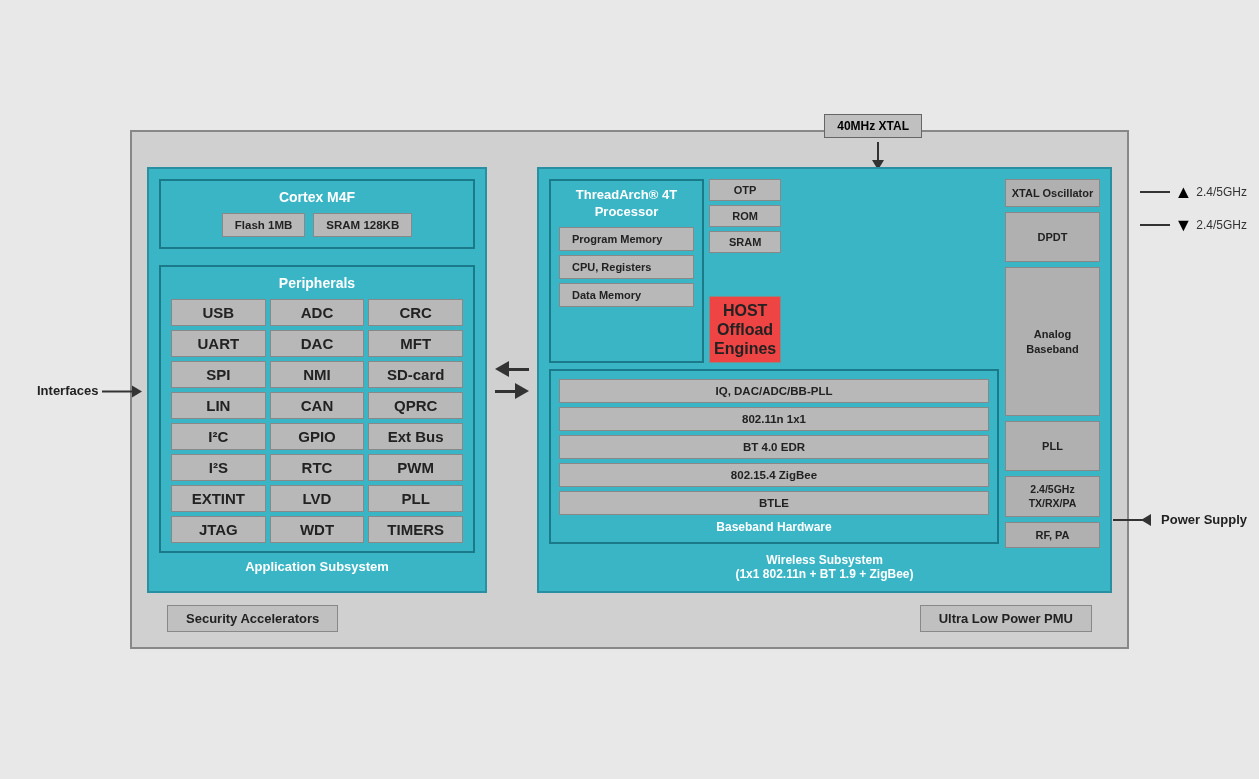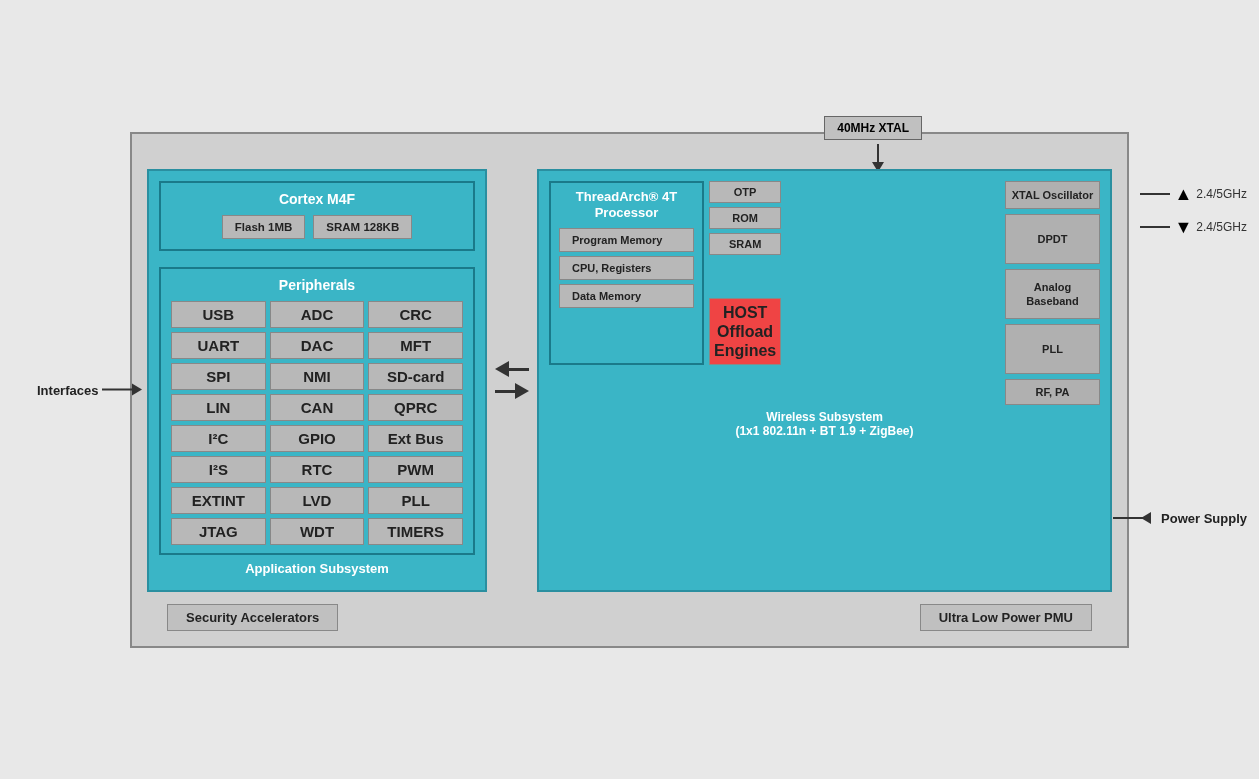--- a/index.html
+++ b/index.html
@@ -187,21 +187,21 @@
 
 <div class="diagram-wrapper" style="position:relative; margin: 40px 120px;">
 
   <div style="position:absolute; top:-18px; right:205px; background:#c0c0c0; border:1.5px solid #666; padding:4px 12px; font-size:12px; font-weight:bold;">40MHz XTAL</div>
 
   <div style="position:absolute; top:10px; right:243px; font-size:0; display:flex; flex-direction:column; align-items:center;">
     <div style="width:2px; height:18px; background:#333;"></div>
     <div style="width:0;height:0;border-left:6px solid transparent;border-right:6px solid transparent;border-top:10px solid #333;"></div>
   </div>
 
-  <div style="position:absolute; left:-95px; top:50%; transform:translateY(-50%); display:flex; align-items:center; gap:0;">
+  <div style="position:absolute; left:-95px; top:50%; transform:translateY(-50%); display:flex; align-items:flex-end; gap:0;">
     <span style="font-size:13px; font-weight:bold; color:#222; margin-right:4px;">Interfaces</span>
     <div style="display:flex; align-items:center;">
       <div style="width:30px; height:2px; background:#333;"></div>
       <div style="width:0;height:0;border-top:6px solid transparent;border-bottom:6px solid transparent;border-left:10px solid #333;"></div>
     </div>
   </div>
 
   <div style="position:absolute; right:-120px; bottom: 120px; display:flex; align-items:center; gap:4px;">
     <div style="display:flex; align-items:center;">
       <div style="width:30px; height:2px; background:#333;"></div>
@@ -301,27 +301,38 @@
             </div>
 
             <div style="display:flex; flex-direction:column; gap:4px; flex:0 0 72px;">
               <div class="memory-item">OTP</div>
               <div class="memory-item">ROM</div>
               <div class="memory-item">SRAM</div>
               <div style="background:#ef4444; border:1.5px solid #888; padding:4px; font-size:16px; font-weight:bold; color:#222; text-align:center; flex:1; display:flex; align-items:center; justify-content:center; line-height:1.2;margin-top:39px;">HOST Offload Engines</div>
             </div>
           </div>
 
+          <div class="baseband-box" style="flex:1;">
+            <div class="baseband-items">
+              <div class="baseband-item">IQ, DAC/ADC/BB-PLL</div>
+              <div class="baseband-item">802.11n 1x1</div>
+              <div class="baseband-item">BT 4.0 EDR</div>
+              <div class="baseband-item">802.15.4 ZigBee</div>
+              <div class="baseband-item">BTLE</div>
+            </div>
+            <div class="baseband-label">Baseband Hardware</div>
+          </div>
         </div>
 
         <div style="flex:0 0 95px; display:flex; flex-direction:column; gap:5px;">
           <div style="background:#b0b0b0; border:1.5px solid #888; padding:6px 5px; font-size:11px; font-weight:bold; color:#222; text-align:center; line-height:1.3;">XTAL Oscillator</div>
           <div style="background:#b0b0b0; border:1.5px solid #888; padding:18px 5px; font-size:11px; font-weight:bold; color:#222; text-align:center;">DPDT</div>
           <div style="background:#b0b0b0; border:1.5px solid #888; padding:10px 5px; font-size:11px; font-weight:bold; color:#222; text-align:center; flex:1; display:flex; align-items:center; justify-content:center; line-height:1.3;">Analog Baseband</div>
           <div style="background:#b0b0b0; border:1.5px solid #888; padding:18px 5px; font-size:11px; font-weight:bold; color:#222; text-align:center;">PLL</div>
+          <div style="background:#b0b0b0; border:1.5px solid #888; padding:6px 5px; font-size:10.5px; font-weight:bold; color:#222; text-align:center; line-height:1.3;">2.4/5GHz TX/RX/PA</div>
           <div style="background:#b0b0b0; border:1.5px solid #888; padding:6px 5px; font-size:11px; font-weight:bold; color:#222; text-align:center;">RF, PA</div>
         </div>
       </div>
 
       <div style="text-align:center; font-weight:bold; font-size:12px; color:#fff; margin-top:5px;">
         <span>Wireless Subsystem</span><br>
         <span>(1x1 802.11n + BT 1.9 + ZigBee)</span>
       </div>
     </div>
 

